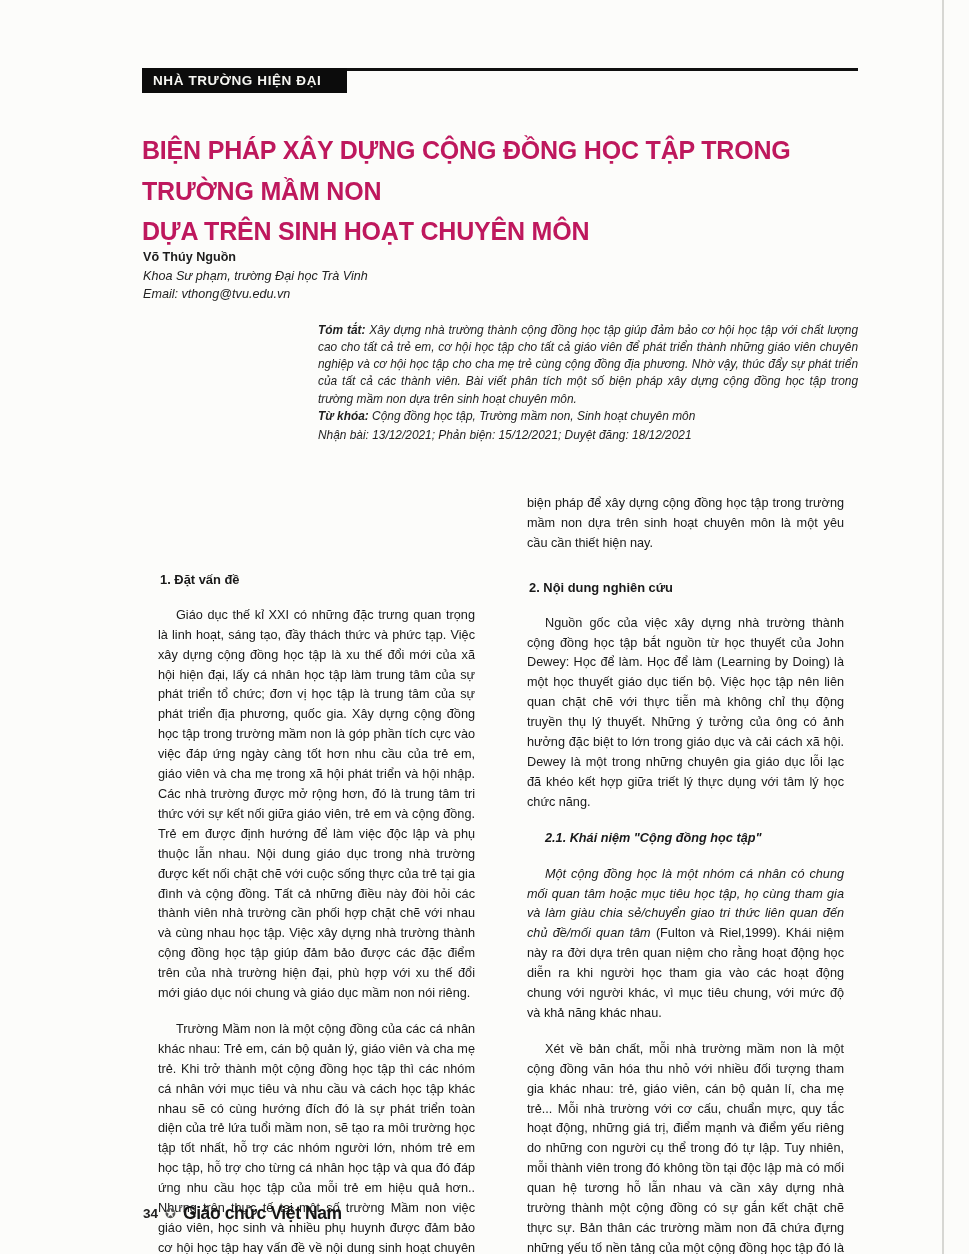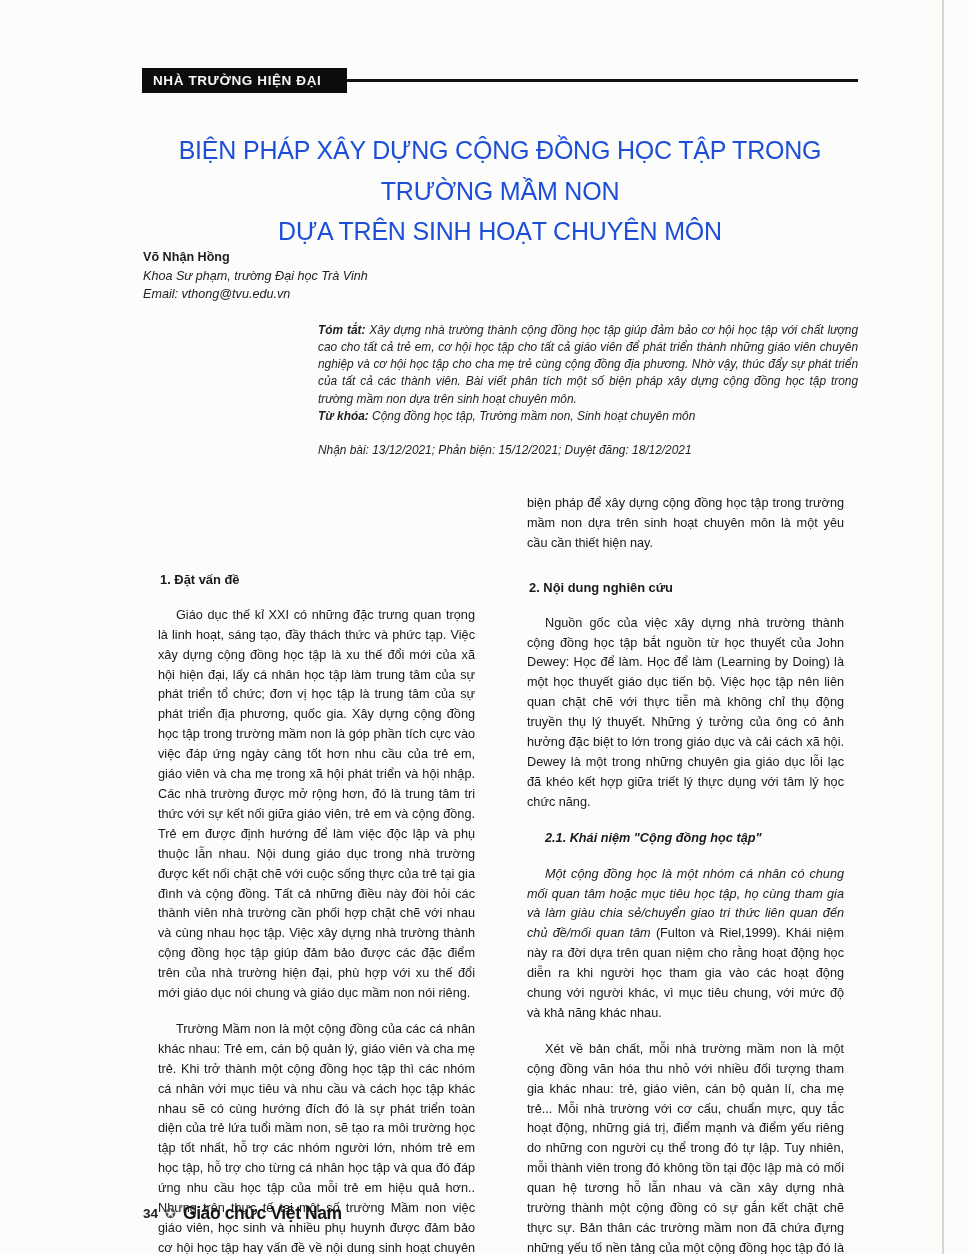--- a/index.html
+++ b/index.html
@@ -19,45 +19,44 @@
     right: 25px; top: 0; bottom: 0;
     width: 2px;
     background: #c8c8c2;
     opacity: .7;
   }
   
   .header-row {
     position: absolute;
     left: 142px; top: 68px; width: 716px;
     display: flex;
-    align-items: center;
+    align-items: flex-start;
   }
   .header-badge {
     background: #0c0c0c;
     color: #f6f6f2;
     font-weight: bold;
     font-size: 13.5px;
     letter-spacing: .6px;
     padding: 5px 26px 5px 11px;
     white-space: nowrap;
   }
   .header-rule {
     flex: 1;
     border-bottom: 3px solid #101010;
   }
   
   .title {
     position: absolute;
     left: 142px; top: 130px; width: 716px;
-    text-align: center;
-    font-weight: normal;
+    font-weight: bold;
     font-size: 25px;
     letter-spacing: -0.2px;
     line-height: 1.62;
-    color: #1d4ed8;
+    color: #be185d;
   }
   
   .author-block {
     position: absolute;
     left: 143px; top: 248px; width: 400px;
     font-size: 12.6px;
     line-height: 1.48;
   }
   .author-name { font-weight: bold; }
   .author-affiliation, .author-email { font-style: italic; color: #222; }
@@ -66,21 +65,21 @@
     position: absolute;
     left: 318px; top: 322px; width: 540px;
     font-size: 11.9px;
     line-height: 1.44;
     font-style: italic;
     text-align: justify;
     color: #1e1e1e;
   }
   .abstract .lbl { font-weight: bold; }
   .abstract p { margin: 0; }
-  .abstract .dates { margin-top: 17px; }
+  .abstract .dates { margin-top: 2px; }
   
   .columns {
     position: absolute;
     left: 142px; top: 478px; width: 718px;
     display: flex;
     gap: 20px;
     font-size: 12.7px;
     line-height: 19.9px;
     text-align: justify;
     color: #191919;
@@ -126,21 +125,21 @@
     <div class="header-badge">NHÀ TRƯỜNG HIỆN ĐẠI</div>
     <div class="header-rule"></div>
   </div>
 
   <h1 class="title">
     <span>BIỆN PHÁP XÂY DỰNG CỘNG ĐỒNG HỌC TẬP TRONG TRƯỜNG MẦM NON</span><br>
     <span>DỰA TRÊN SINH HOẠT CHUYÊN MÔN</span>
   </h1>
 
   <div class="author-block">
-    <div class="author-name">Võ Nhận Hồng</div>
+    <div class="author-name">Võ Thúy Nguồn</div>
     <div class="author-affiliation">Khoa Sư phạm, trường Đại học Trà Vinh</div>
     <div class="author-email">Email: vthong@tvu.edu.vn</div>
   </div>
 
   <div class="abstract">
     <p><span class="lbl">Tóm tắt:</span><span> Xây dựng nhà trường thành cộng đồng học tập giúp đảm bảo cơ hội học tập với chất lượng cao cho tất cả trẻ em, cơ hội học tập cho tất cả giáo viên để phát triển thành những giáo viên chuyên nghiệp và cơ hội học tập cho cha mẹ trẻ cùng cộng đồng địa phương. Nhờ vậy, thúc đẩy sự phát triển của tất cả các thành viên. Bài viết phân tích một số biện pháp xây dựng cộng đồng học tập trong trường mầm non dựa trên sinh hoạt chuyên môn.</span></p>
     <p><span class="lbl">Từ khóa:</span><span> Cộng đồng học tập, Trường mầm non, Sinh hoạt chuyên môn</span></p>
     <p class="dates">Nhận bài: 13/12/2021; Phản biện: 15/12/2021; Duyệt đăng: 18/12/2021</p>
   </div>
 

